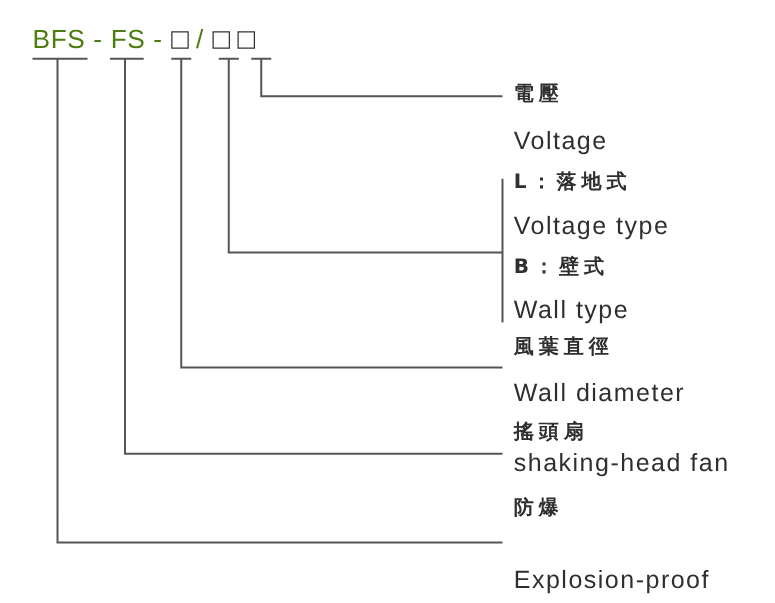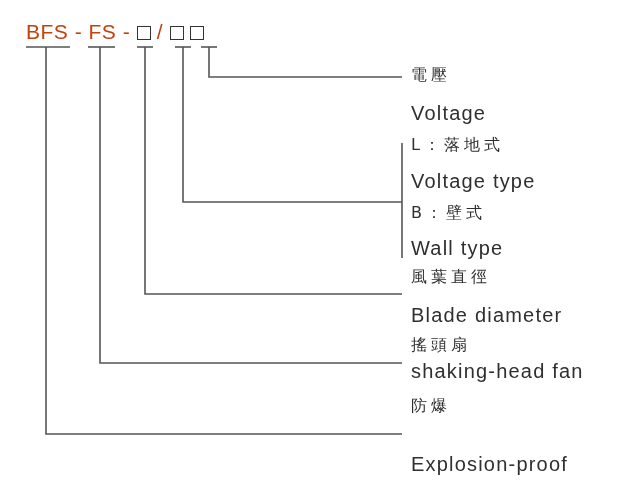--- a/index.html
+++ b/index.html
@@ -1,23 +1,23 @@
 <!DOCTYPE html>
 <html><head>
 <meta charset="utf-8">
 <style>
   html, body { margin:0; padding:0; background:#ffffff; }
   body { width:620px; height:482px; position:relative; overflow:hidden;
          font-family:"Liberation Sans", "DejaVu Sans", sans-serif; color:#2b2b2b; }
-  .code { position:absolute; top:20px; left:26px; font-size:21px; letter-spacing:0.5px; white-space:pre; color:#c2410c; }
+  .code { position:absolute; top:20px; left:26px; font-size:21px; letter-spacing:0.5px; white-space:pre; color:#4d7c0f; }
   .code span { display:inline-block; }
   .box { display:inline-block; width:14px; height:14px; border:1.6px solid #333; vertical-align:-1px; box-sizing:border-box; }
   svg.lines { position:absolute; left:0; top:0; }
   .lbl { position:absolute; left:411px; font-size:20px; letter-spacing:1.2px; white-space:nowrap; color:#2f2f2f; }
-  .zh { font-family:"DejaVu Sans", sans-serif; letter-spacing:4px; font-size:16px; }
+  .zh { font-family:"DejaVu Sans", sans-serif; letter-spacing:4px; font-size:16px;font-weight:bold; }
 </style>
 </head>
 <body>
 
 <div class="code"><span>BFS</span><span> - </span><span>FS</span><span> - </span><span class="box"></span><span> / </span><span class="box"></span><span> </span><span class="box"></span></div>
 
 <svg class="lines" width="620" height="482">
   <g stroke="#555" stroke-width="1.6" fill="none">
 
     <line x1="26" y1="47" x2="70" y2="47"></line>
@@ -42,19 +42,19 @@
 <div class="lbl zh" style="top:65px">電壓</div>
 <div class="lbl" style="top:102px">Voltage</div>
 
 <div class="lbl zh" style="top:135px">L：落地式</div>
 <div class="lbl" style="top:170px">Voltage type</div>
 
 <div class="lbl zh" style="top:203px">B：壁式</div>
 <div class="lbl" style="top:237px">Wall type</div>
 
 <div class="lbl zh" style="top:267px">風葉直徑</div>
-<div class="lbl" style="top:304px">Blade diameter</div>
+<div class="lbl" style="top:304px">Wall diameter</div>
 
 <div class="lbl zh" style="top:335px">搖頭扇</div>
 <div class="lbl" style="top:360px">shaking-head fan</div>
 
 <div class="lbl zh" style="top:396px">防爆</div>
 <div class="lbl" style="top:453px">Explosion-proof</div>
 
 </body></html>

